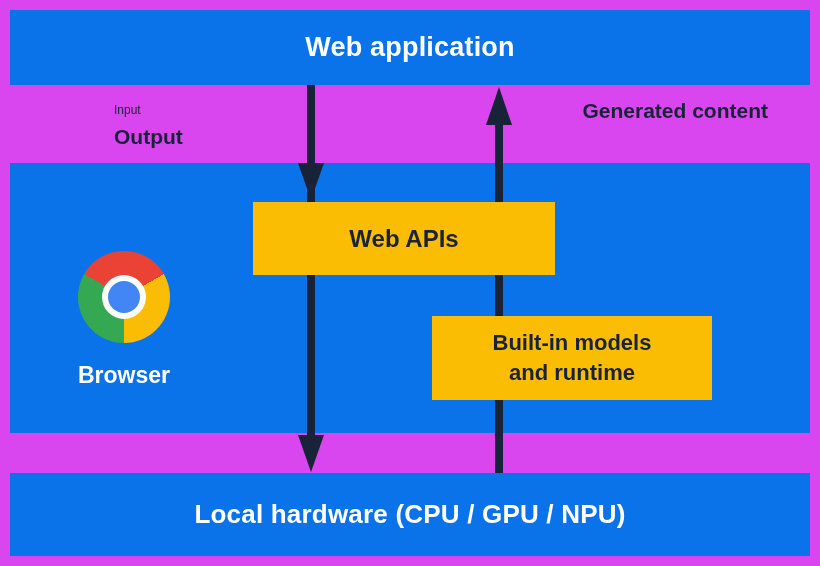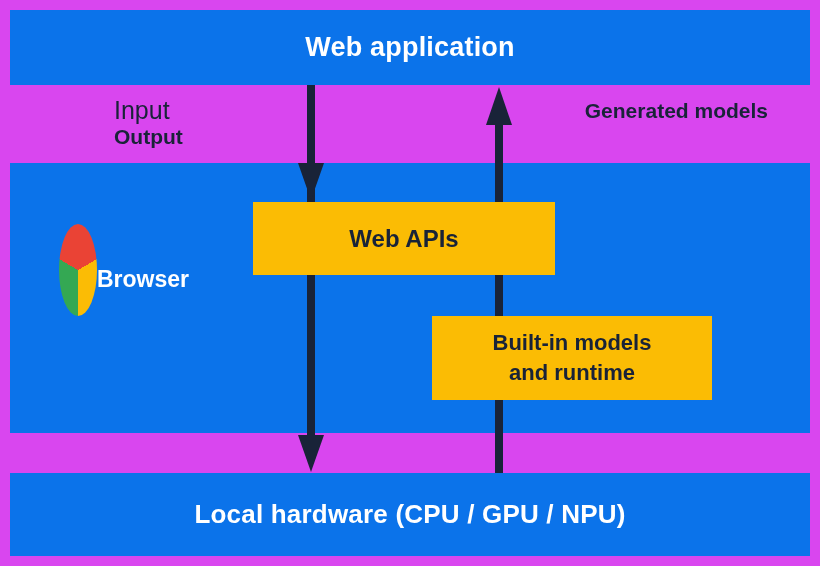--- a/index.html
+++ b/index.html
@@ -34,21 +34,21 @@
     font-weight: bold;
     font-size: 27px;
     letter-spacing: 0.2px;
   }
   .bottom-bar .bar-title { font-size: 26px; }
 
   
   .io-block { position: absolute; z-index: 3; color: #192338; }
   .io-input  { left: 114px; top: 97px; text-align: left; }
   .io-output { right: 52px; top: 97px; text-align: right; }
-  .io-label { font-size: 25px; font-weight: normal; line-height: 26px; }
+  .io-label { font-size: 12px; font-weight: normal; line-height: 26px; }
   .io-value { font-size: 21px; font-weight: bold;   line-height: 28px; }
 
   
   .v-line {
     position: absolute;
     width: 8px;
     background: #192338;
     z-index: 1;
   }
   .down-line { left: 307px; top: 85px;  height: 355px; }
@@ -86,25 +86,25 @@
     z-index: 2;
     font-weight: bold;
   }
   .web-apis-box { left: 253px; top: 202px; width: 302px; height: 73px; font-size: 24px; }
   .builtin-box  { left: 432px; top: 316px; width: 280px; height: 84px; font-size: 22px; line-height: 30px; }
 
   
   .browser-group {
     position: absolute;
     left: 59px;
-    top: 224px;
+    top: 251px;
     width: 130px;
     z-index: 2;
     display: flex;
-    flex-direction: row;
+    flex-direction: column;
     align-items: center;
   }
   .chrome-logo {
     position: relative;
     width: 92px; height: 92px;
     border-radius: 50%;
     background: conic-gradient(from -60deg,
       #ea4335 0deg 120deg,
       #fbbc05 120deg 240deg,
       #34a853 240deg 360deg);
@@ -141,21 +141,21 @@
 
   <div class="bar bottom-bar">
     <span class="bar-title">Local hardware (CPU / GPU / NPU)</span>
   </div>
 
   <div class="io-block io-input">
     <div class="io-label">Input</div>
     <div class="io-value">Output</div>
   </div>
   <div class="io-block io-output">
-    <div class="io-value">Generated models</div>
+    <div class="io-value">Generated content</div>
   </div>
 
   <div class="v-line down-line"></div>
   <div class="arrow-head head-down down-head-mid"></div>
   <div class="arrow-head head-down down-head-bottom"></div>
 
   <div class="v-line up-line"></div>
   <div class="arrow-head head-up up-head-top"></div>
 
   <div class="ybox web-apis-box">

